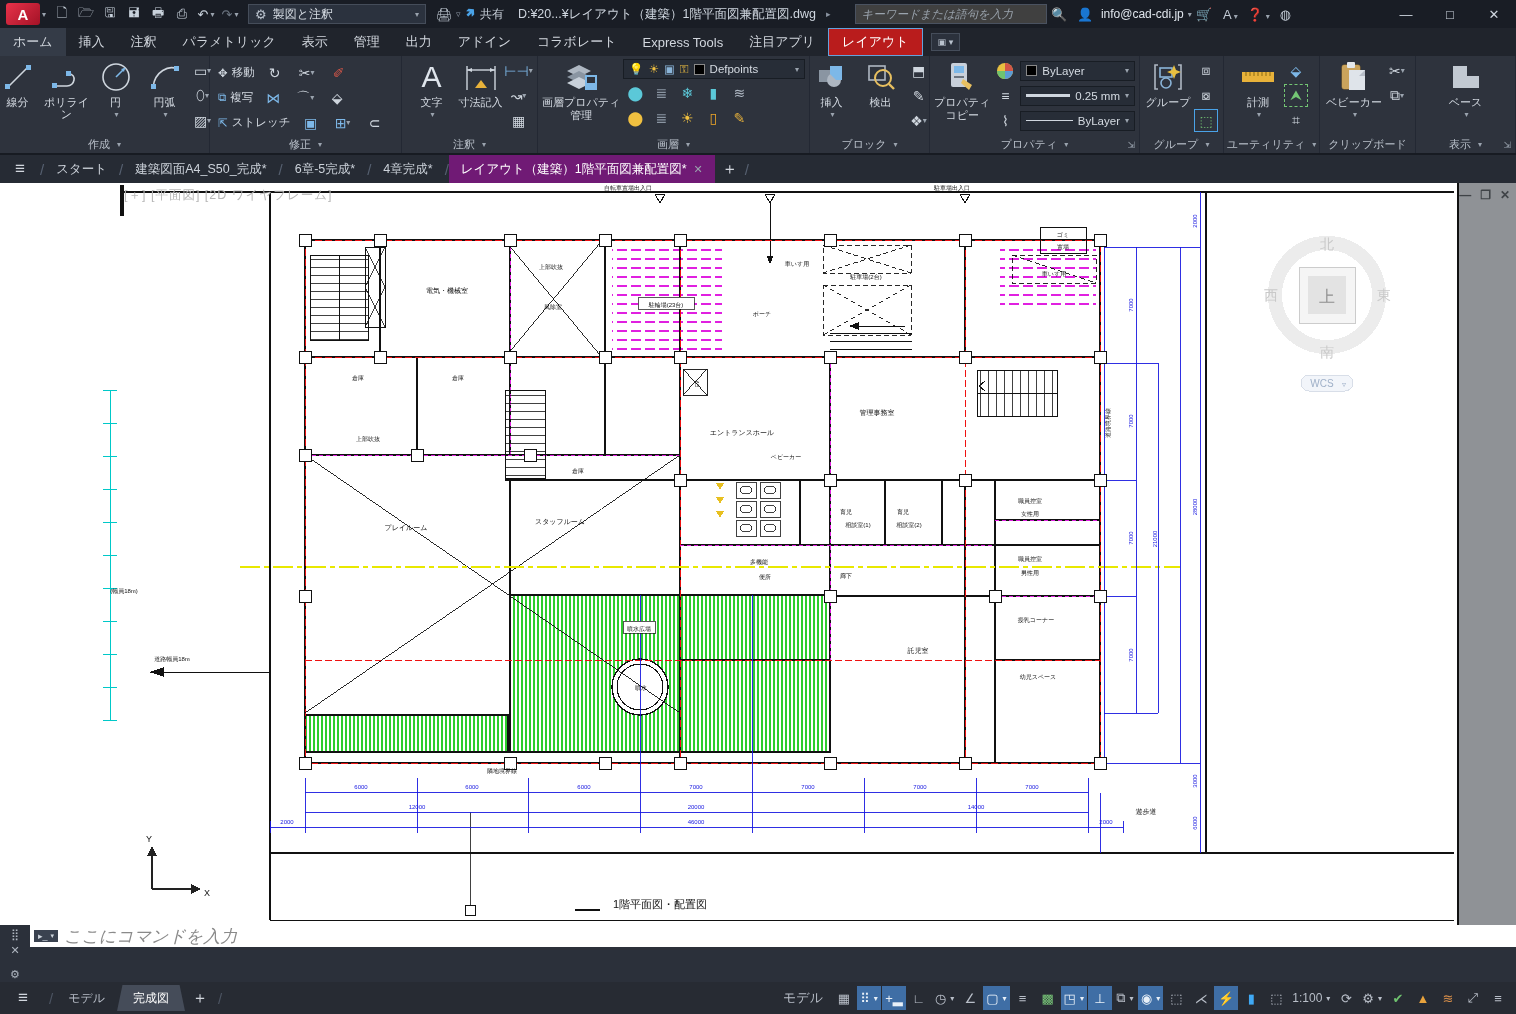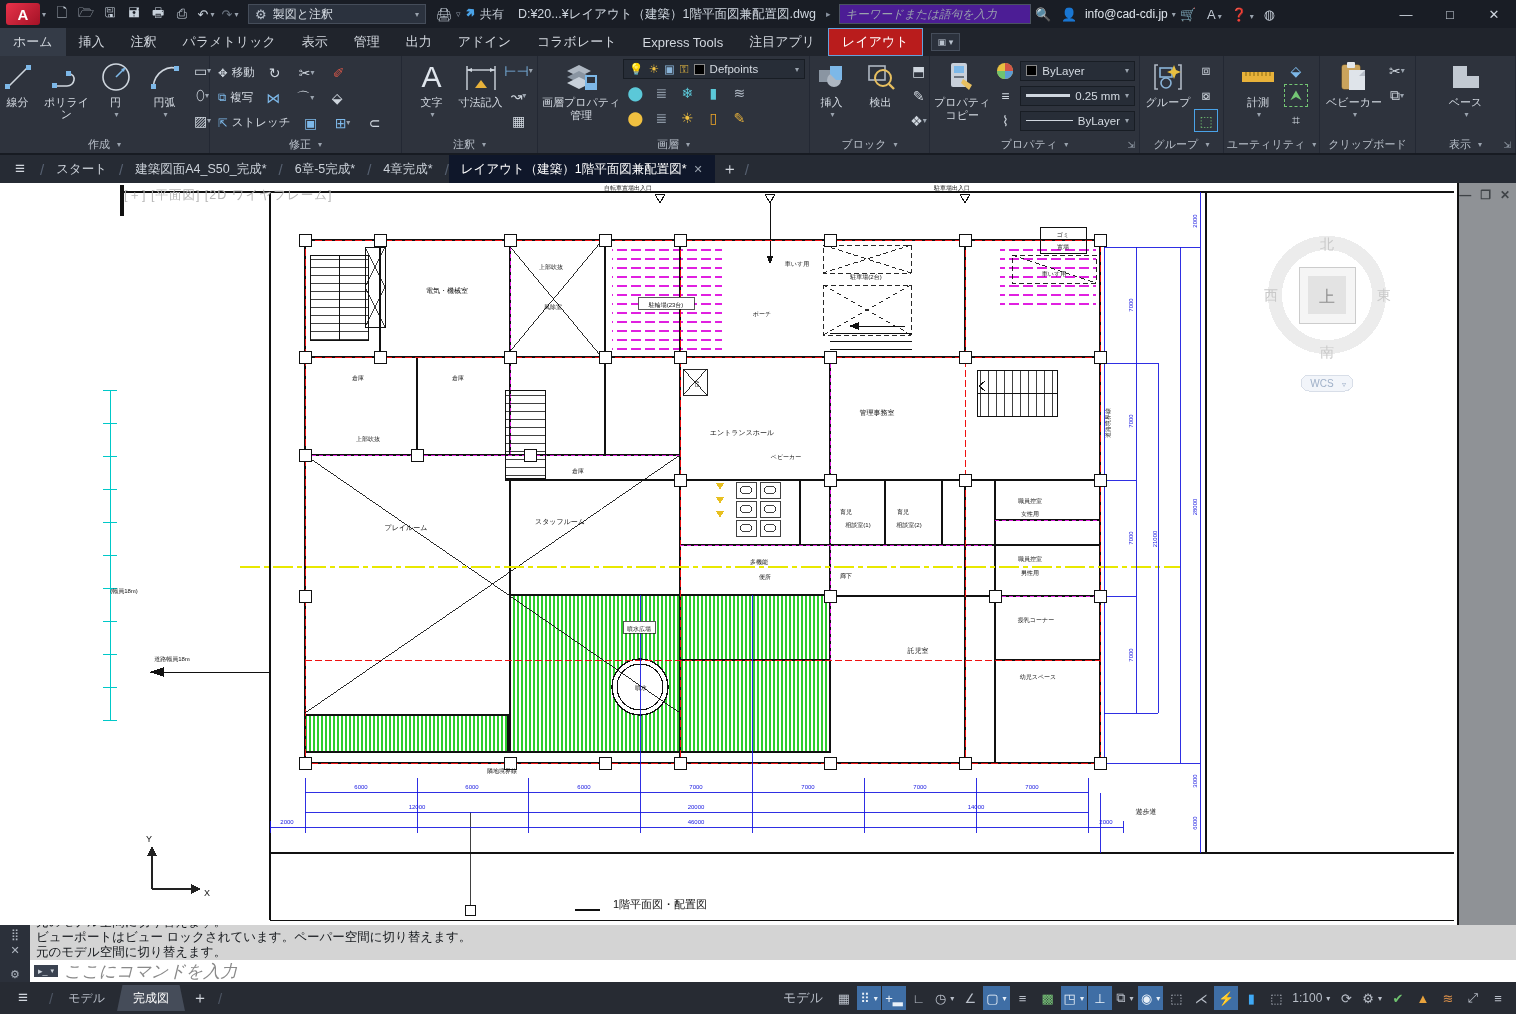--- a/index.html
+++ b/index.html
@@ -13,22 +13,22 @@
     border-radius:3px; color:#fff; font-weight:bold; font-size:15px; display:flex; align-items:center; justify-content:center; }
   .logo-caret { color:#9aa3ae; font-size:8px; margin-right:4px; }
   .qat { width:24px; height:22px; display:flex; align-items:center; justify-content:center; color:#c9d2dc; font-size:13px; }
   .qat.dim { color:#6c7682; }
   .caret { font-size:8px; color:#9aa3ae; margin-left:2px; }
   .ws-combo { height:20px; background:#2b323e; border:1px solid #454d5a; display:flex; align-items:center;
     padding:0 6px; gap:6px; margin:0 6px; width:178px; font-size:12px; color:#d5dbe2; }
   .ws-combo .gear { color:#b9c2cd; font-size:13px; }
   .doc-title { color:#cfd6df; margin:0 10px 0 14px; font-size:12.5px; white-space:nowrap; }
   .tb-sep-arrow { color:#8a93a0; font-size:9px; }
-  #search-box { height:20px; width:192px; background:#4c1d95; border:1px solid #4a5260; color:#e5eaef;
-    font-style:italic; font-size:11.5px; padding:0 6px; margin-left:8px; }
+  #search-box { height:20px; width:192px; background:#404040; border:1px solid #4a5260; color:#e5eaef;
+    font-style:italic; font-size:11.5px; padding:0 6px; margin-left:24px; }
   #search-box::placeholder { color:#9aa3ad; }
   .tb-icon { margin:0 5px; font-size:13px; color:#c2cad4; }
   .acct { color:#dfe5ec; margin:0 2px; }
   .win-btns { margin-left:auto; display:flex; }
   .win-btn { width:44px; height:28px; display:flex; align-items:center; justify-content:center; color:#cfd6df; font-size:13px; }
 
   
   #ribbon-tabs { height:28px; background:#20242c; display:flex; align-items:stretch; color:#d2d7de; font-size:13px; }
   .rtab { padding:0 13px; display:flex; align-items:center; cursor:default; }
   .rtab.active { background:#343b47; }
@@ -57,21 +57,21 @@
   .combo .end-caret { margin-left:auto; font-size:8px; color:#9aa3ae; }
   .swatch { width:11px; height:11px; background:#000; border:1px solid #888; }
   .lw-line { flex:1; border-top:3px solid #cfd6de; }
   .lt-line { flex:1; border-top:1px solid #cfd6de; }
   svg.ic { display:block; }
 
   
   #filetabs { height:28px; background:#262b34; display:flex; align-items:stretch; color:#ccd2da; font-size:12.5px; }
   .ft-menu { width:40px; display:flex; align-items:center; justify-content:center; color:#d2d7de; font-size:17px; }
   .ftab { padding:0 12px; display:flex; align-items:center; gap:7px; }
-  .ftab.active { background:#0f172a; color:#fff; }
+  .ftab.active { background:#701a75; color:#fff; }
   .ft-sep { color:#566070; font-size:15px; align-self:center; }
   .ft-close { color:#9aa3ae; font-size:11px; }
   .ft-new { width:30px; display:flex; align-items:center; justify-content:center; font-size:16px; color:#d2d7de; }
 
   
   #canvas { position:relative; height:742px; background:#fff; overflow:hidden; }
   #gray-strip { position:absolute; right:0; top:0; width:59px; height:742px; background:#8f9296; border-left:2px solid #111; }
   #vp-controls { position:absolute; left:124px; top:4px; color:#b7b7b7; font-size:12.5px; letter-spacing:1px; }
   #vpwin { position:absolute; right:6px; top:5px; color:#3f4347; font-size:12px; display:flex; gap:9px; font-weight:bold; }
 
@@ -887,25 +887,20 @@
   </div>
 </div>
 
 <div id="cmddock">
   <div class="cmd-rail">
     <span>⣿</span>
     <span>✕</span>
     <span style="margin-top:8px">⚙</span>
   </div>
   <div class="cmd-main">
-    <div class="cmd-hist">
-      <div class="clip">元のモデル空間に切り替えます。</div>
-      <div>ビューポートはビュー ロックされています。ペーパー空間に切り替えます。</div>
-      <div>元のモデル空間に切り替えます。</div>
-    </div>
     <div class="cmd-input">
       <span class="cmd-chip">▸_ <span style="font-size:7px">▾</span></span>
       <span class="cmd-ph">ここにコマンドを入力</span>
     </div>
   </div>
 </div>
 
 <div id="statusbar">
   <span class="sb-menu">≡</span>
   <span class="lt-sep">/</span>

